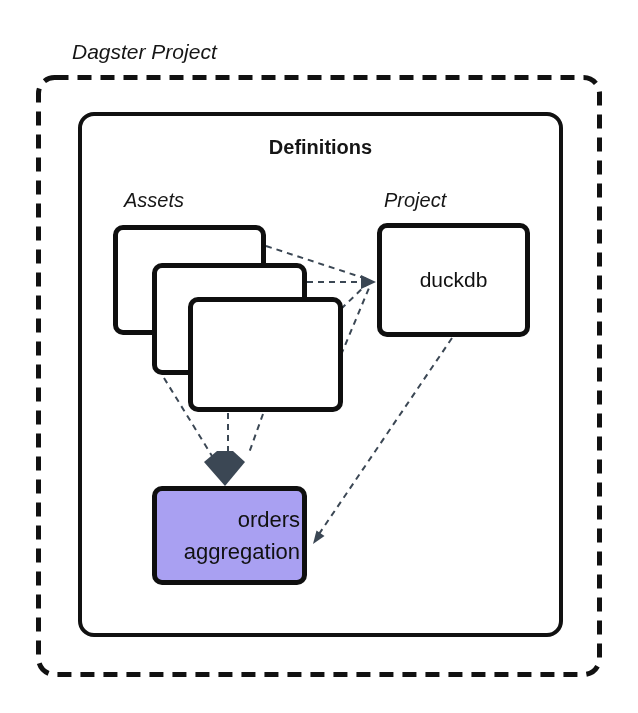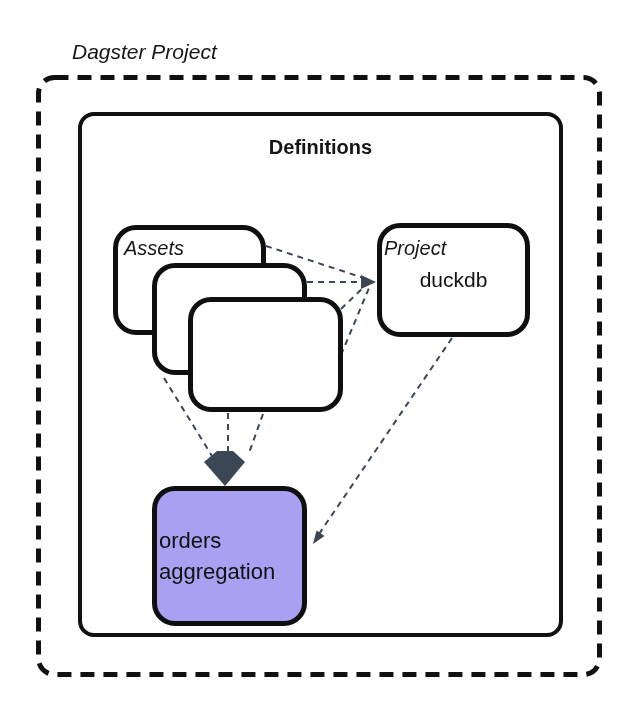--- a/index.html
+++ b/index.html
@@ -19,21 +19,21 @@
   .layer {
     position: absolute;
     left: 0;
     top: 0;
   }
   .label {
     position: absolute;
     white-space: nowrap;
     color: #161616;
   }
-  .label.italic { font-style: italic; margin-top: 48px; }
+  .label.italic { font-style: italic; }
   .title-label {
     left: 44px;
     top: 40px;
     font-size: 21px;
     font-style: italic;
     margin-left: 28px;
   }
   .definitions-label {
     left: 78px;
     top: 136px;
@@ -61,37 +61,37 @@
     border: 4px solid #111111;
     border-radius: 16px;
     background: transparent;
     box-sizing: border-box;
     z-index: 2;
   }
   .node {
     position: absolute;
     box-sizing: border-box;
     border: 5px solid #0f0f0f;
-    border-radius: 23px;
+    border-radius: 10px;
     background: #ffffff;
     z-index: 4;
     display: flex;
     align-items: center;
     justify-content: center;
-    text-align: left;
+    text-align: right;
   }
   .asset-card-1 { left: 113px; top: 225px; width: 153px; height: 110px; }
   .asset-card-2 { left: 152px; top: 263px; width: 155px; height: 112px; }
   .asset-card-3 { left: 188px; top: 297px; width: 155px; height: 115px; }
   .duckdb-node {
     left: 377px; top: 223px; width: 153px; height: 114px;
     font-size: 21px;
   }
   .orders-node {
-    left: 152px; top: 486px; width: 155px; height: 140px;
+    left: 152px; top: 486px; width: 155px; height: 99px;
     background: #a9a0f2;
     font-size: 22px;
     line-height: 1.42;
     padding: 2px;
   }
   .orders-node .node-text { width: 145px; white-space: normal; }
   svg.connectors { z-index: 3; }
   svg.boundary { z-index: 1; }
   .labels { z-index: 5; }
 </style>

